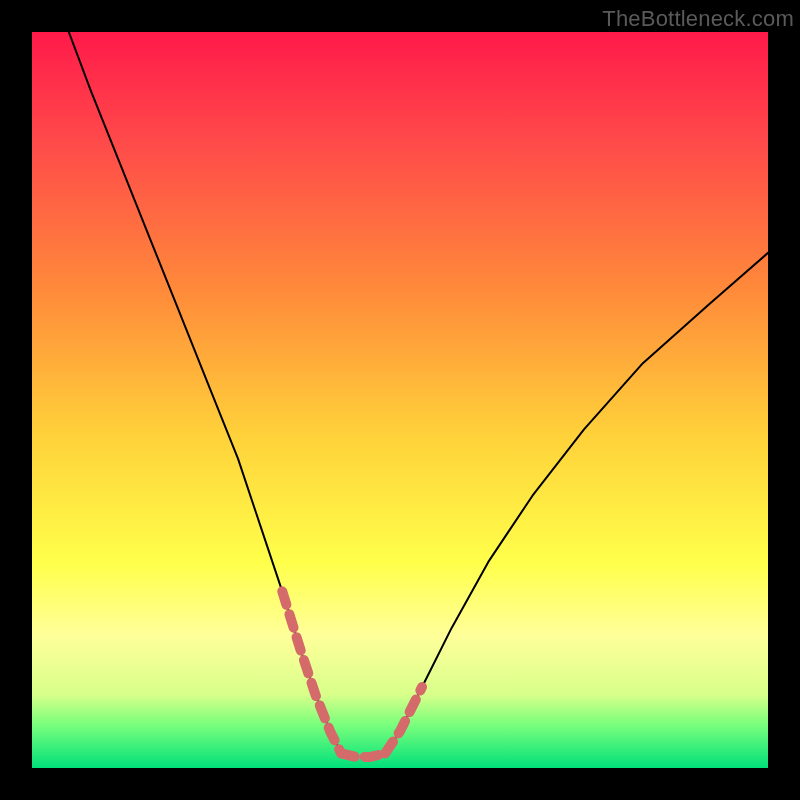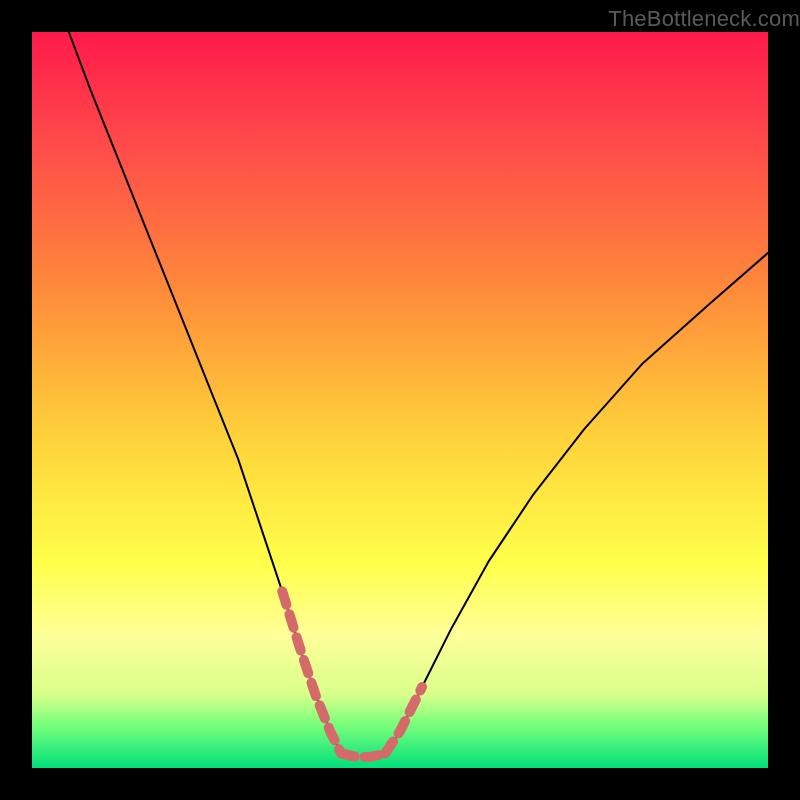--- a/index.html
+++ b/index.html
@@ -7,21 +7,21 @@
   width: 800px;
   height: 800px;
   background: #000;
   position: relative;
   font-family: Arial, sans-serif;
   overflow: hidden;
 }
 .watermark {
   position: absolute;
   top: 6px;
-  right: 0;
+  right: 6px;
   color: #5a5a5a;
   font-size: 22px;
   font-weight: 500;
   z-index: 10;
   letter-spacing: 0.2px;
 }
 .plot-area {
   position: absolute;
   left: 32px;
   top: 32px;

